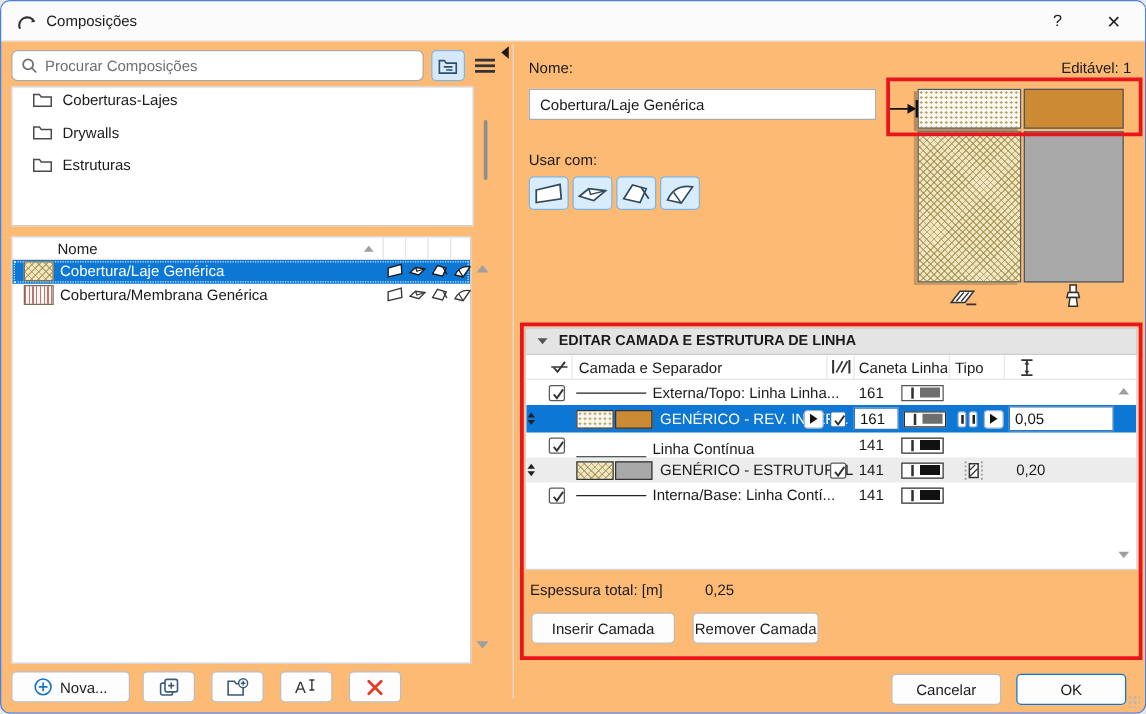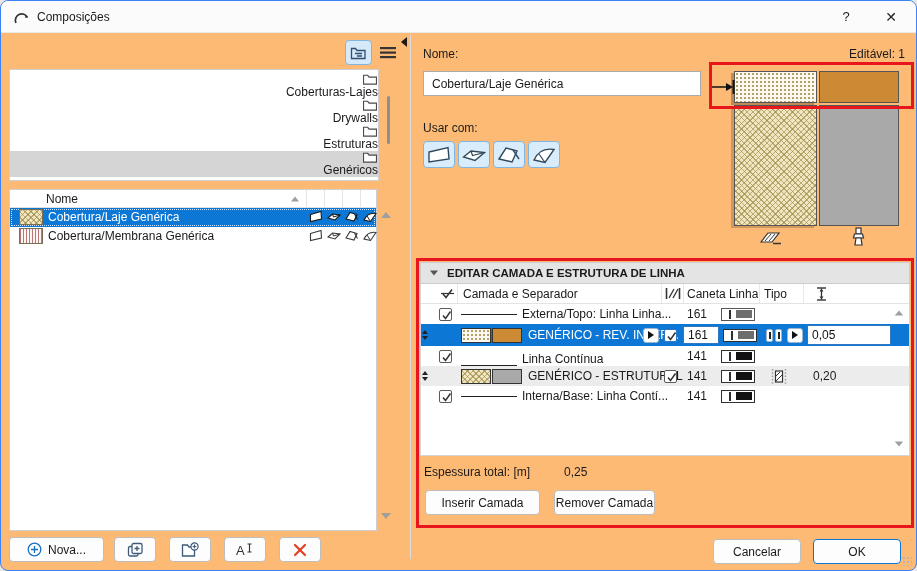--- a/index.html
+++ b/index.html
@@ -18,21 +18,21 @@
   .tri-up{border-left:5px solid transparent;border-right:5px solid transparent;border-bottom:6px solid #9f9f9f;}
   .tri-down{border-left:5px solid transparent;border-right:5px solid transparent;border-top:6px solid #9f9f9f;}
   .checkbox{width:13px;height:13px;background:#fff;border:1px solid #5a5a5a;border-radius:2px;position:relative;}
   .checkbox svg{position:absolute;left:0px;top:0px;}
   
   .search-input{position:absolute;left:8px;top:39px;width:330px;height:25px;background:#fff;border:1px solid #ababab;border-radius:5px;display:flex;align-items:center;padding-left:7px;color:#6f6f6f;}
   .search-input span{margin-left:6px;}
   .viewbtn{position:absolute;top:39px;width:27px;height:25px;border-radius:4px;display:flex;align-items:center;justify-content:center;}
   .viewbtn.sel{background:#d6e9f9;border:1px solid #82b6e0;}
   .tree{position:absolute;left:8px;top:68px;width:370px;height:112px;background:#fff;border:1px solid #cfcfcf;padding-top:3px;}
-  .tree-item{height:26px;display:flex;align-items:flex-end;padding-left:40px;flex-direction:column;}
+  .tree-item{height:26px;display:flex;align-items:flex-start;padding-left:16px;}
   .tree-item.sel{background:#d5d5d5;}
   .tree-item .lbl{margin-left:8px;}
   .tree-thumb{position:absolute;left:386px;top:95px;width:3px;height:48px;background:#8f8f8f;border-radius:2px;}
   .list{position:absolute;left:8px;top:188px;width:368px;height:342px;background:#fff;border:1px solid #cfcfcf;}
   .list-header{height:18px;border-bottom:1px solid #e0e0e0;position:relative;display:flex;align-items:center;}
   .list-header .nm{position:absolute;left:36px;top:2px;}
   .col-sep{position:absolute;top:0;height:100%;width:1px;background:#e4e4e4;}
   .lrow{height:19px;position:relative;display:flex;align-items:center;}
   .lrow .swatch{position:absolute;left:9px;top:1px;width:24px;height:16px;border:1px solid #7a6f55;}
   .lrow .nm{position:absolute;left:38px;top:2px;white-space:nowrap;}
@@ -93,20 +93,27 @@
   <div class="titlebar">
     <svg class="title-icon" viewBox="0 0 17 17">
       <path d="M3,14 A6.3,6.3 0 0 1 14.5,8.5" fill="none" stroke="#333" stroke-width="1.7"></path>
       <path d="M12.6,6.2 l2.4,1.9 -2.9,0.8" fill="#333"></path>
     </svg>
     <div class="title-text">Composições</div>
     <div class="tb-btn tb-help">?</div>
     <div class="tb-btn tb-close">✕</div>
   </div>
 
+  <div class="search-input">
+    <svg width="13" height="13" viewBox="0 0 13 13">
+      <circle cx="5.5" cy="5.5" r="4" fill="none" stroke="#6f6f6f" stroke-width="1.4"></circle>
+      <line x1="8.6" y1="8.6" x2="12" y2="12" stroke="#6f6f6f" stroke-width="1.4"></line>
+    </svg>
+    <span>Procurar Composições</span>
+  </div>
   <div class="viewbtn sel" style="left:344px;">
     <svg width="17" height="15" viewBox="0 0 17 15">
       <path d="M1.5,3.5 h4 l1.5,2 h8 v8 h-13.5 z" fill="none" stroke="#2e4f6e" stroke-width="1.3"></path>
       <line x1="5" y1="8.5" x2="12" y2="8.5" stroke="#2e4f6e" stroke-width="1.3"></line>
       <line x1="7" y1="11" x2="12" y2="11" stroke="#2e4f6e" stroke-width="1.3"></line>
     </svg>
   </div>
   <div class="viewbtn" style="left:373px;">
     <svg width="16" height="13" viewBox="0 0 16 13">
       <rect x="0" y="1" width="16" height="2.2" fill="#333"></rect>
@@ -126,26 +133,20 @@
       <svg width="16" height="13" viewBox="0 0 16 13">
           <path d="M1,2.5 h4.5 l1.5,2 h8 v7.5 h-14 z" fill="#fff" stroke="#4a4a4a" stroke-width="1.2"></path>
         </svg>
       <span class="lbl">Drywalls</span>
     </div>
     <div class="tree-item">
       <svg width="16" height="13" viewBox="0 0 16 13">
           <path d="M1,2.5 h4.5 l1.5,2 h8 v7.5 h-14 z" fill="#fff" stroke="#4a4a4a" stroke-width="1.2"></path>
         </svg>
       <span class="lbl">Estruturas</span>
-    </div>
-    <div class="tree-item sel">
-      <svg width="16" height="13" viewBox="0 0 16 13">
-          <path d="M1,2.5 h4.5 l1.5,2 h8 v7.5 h-14 z" fill="#fff" stroke="#4a4a4a" stroke-width="1.2"></path>
-        </svg>
-      <span class="lbl">Genéricos</span>
     </div>
   </div>
   <div class="tree-thumb"></div>
 
   <div class="list">
     <div class="list-header">
       <span class="nm">Nome</span>
       <span class="tri tri-up" style="position:absolute;left:280px;top:6px;transform:scale(.8);"></span>
       <span class="col-sep" style="left:296px;"></span>
         <span class="col-sep" style="left:314px;"></span>

